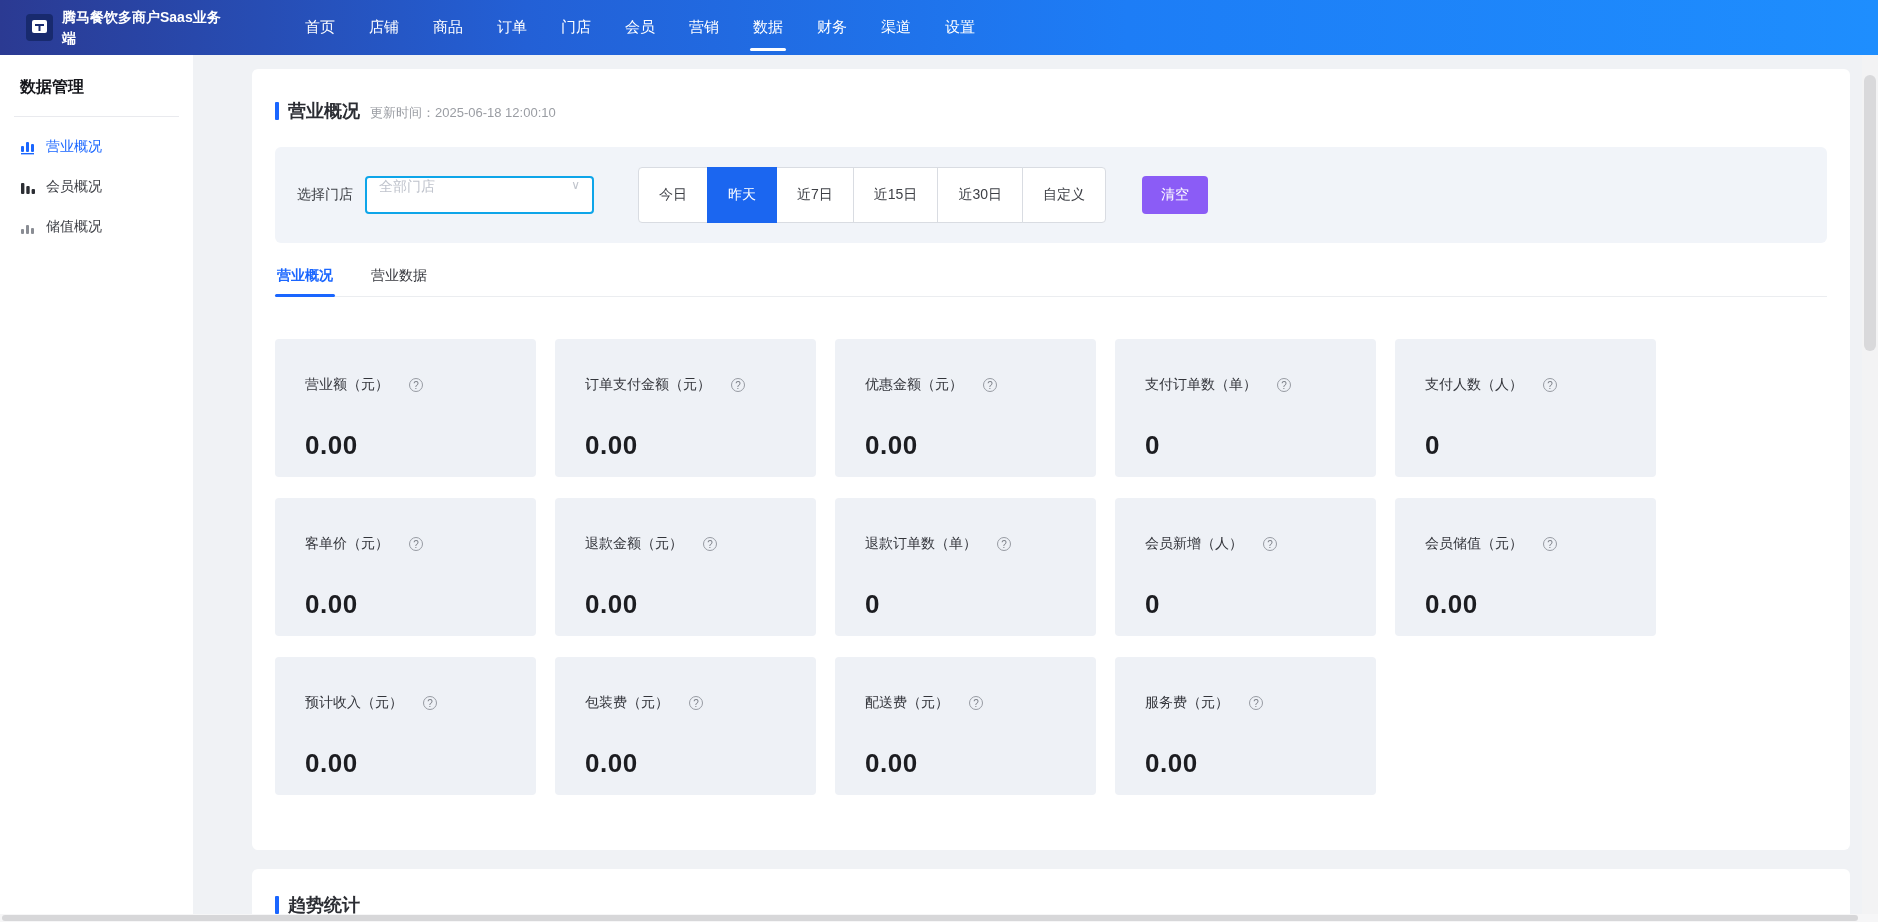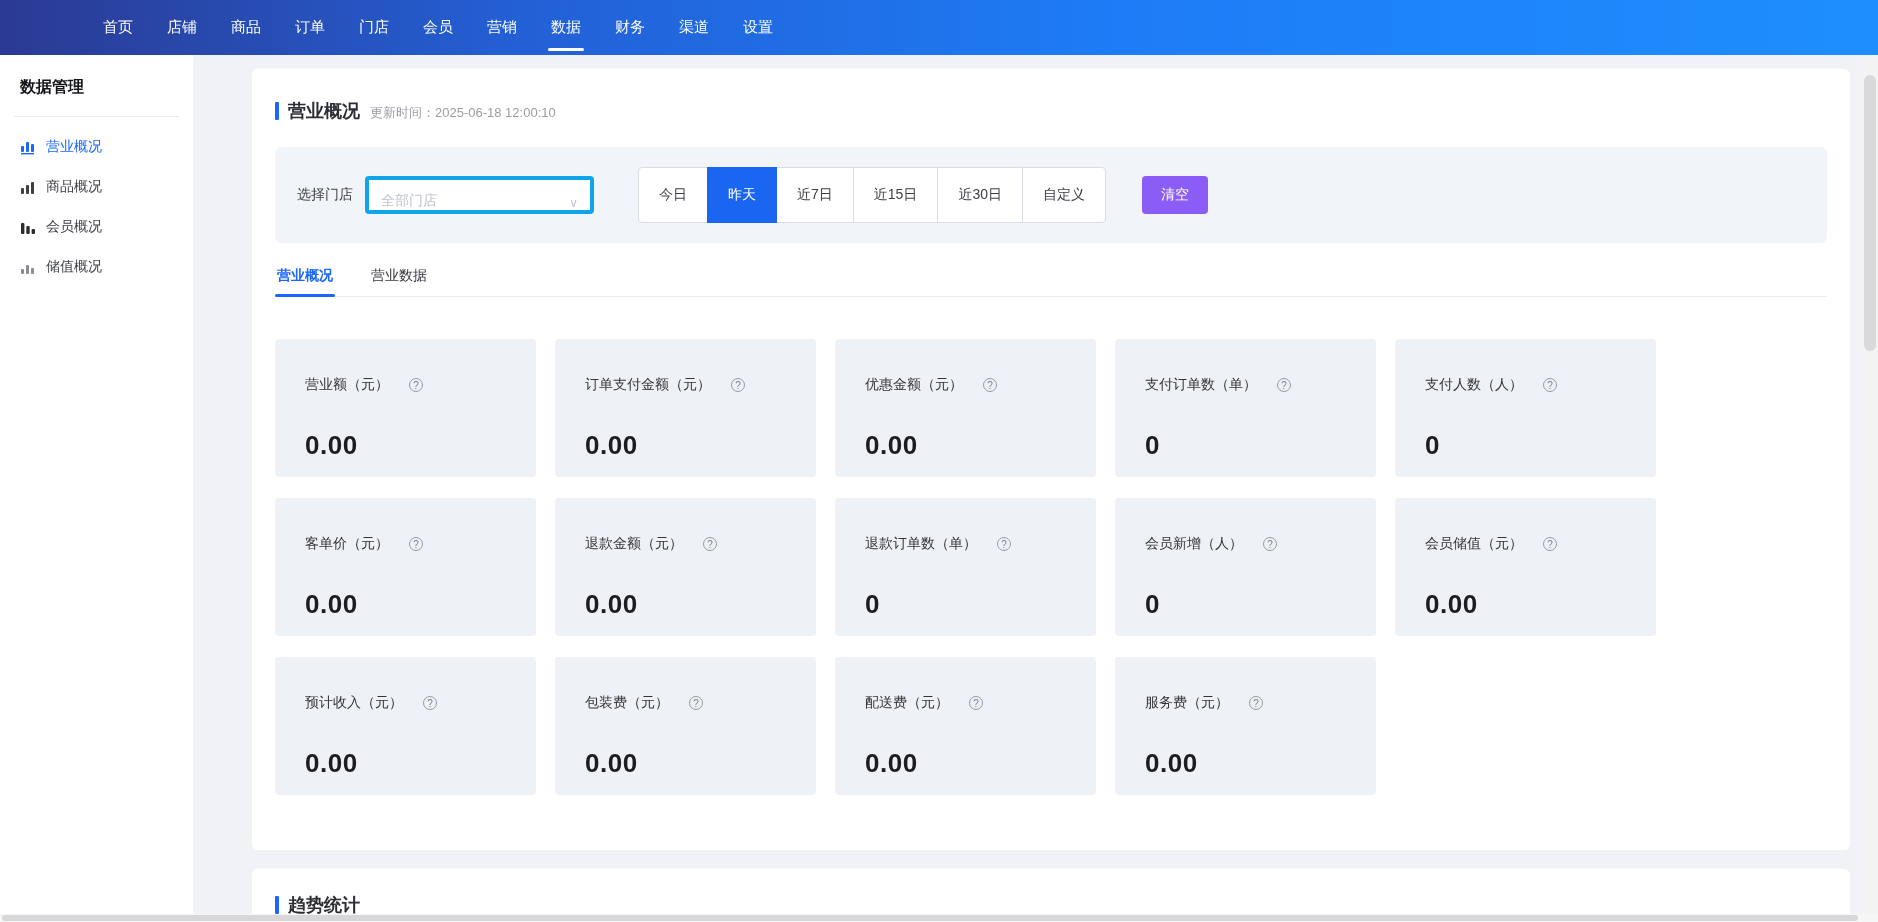--- a/index.html
+++ b/index.html
@@ -44,22 +44,22 @@
   .panel { background:#fff; border-radius:6px; }
   .panel-overview { height:781px; overflow:hidden; }
   .section-head { display:flex; align-items:center; padding:30px 0 0 23px; }
   .title-bar { width:4px; height:18px; background:#1a66ff; border-radius:1px; margin-right:9px; }
   .section-title { font-size:18px; font-weight:700; color:#2b2d33; }
   .update-text { font-size:13px; color:#9a9da3; margin-left:10px; padding-top:3px; }
 
   .filter-box { margin:24px 23px 0 23px; height:96px; background:#f1f4f9;
     border-radius:6px; display:flex; align-items:center; padding-left:22px; }
   .filter-label { font-size:14px; color:#3d3f45; margin-right:12px; white-space:nowrap; }
-  .select-box { width:229px; height:38px; background:#fff; border:4px solid #0ea5e9;
-    border-radius:4px; display:flex; align-items:flex-end; justify-content:space-between;
+  .select-box { width:229px; height:38px; background:#fff; border:2px solid #0ea5e9;
+    border-radius:4px; display:flex; align-items:flex-start; justify-content:space-between;
     padding:0 12px; cursor:pointer; }
   .select-placeholder { font-size:14px; color:#bfc3cc; }
   .select-arrow { font-size:12px; color:#c0c4cc; }
   .select-arrow::before { content:"∨"; }
   .range-group { display:flex; margin-left:44px; }
   .range-btn { height:56px; padding:0 20px; display:flex; align-items:center;
     background:#fff; border:1px solid #d9dce2; margin-left:-1px; font-size:14px;
     color:#3d3f45; cursor:pointer; white-space:nowrap; }
   .range-btn:first-child { border-radius:4px 0 0 4px; margin-left:0; }
   .range-btn:last-child { border-radius:0 4px 4px 0; }
@@ -95,20 +95,29 @@
   .h-scrollbar { position:absolute; left:0; bottom:0; width:1878px; height:8px; background:#f6f6f7; }
   .h-thumb { position:absolute; left:2px; top:1px; width:1856px; height:6px;
     background:#d7d7d9; border-radius:3px; }
 </style>
 </head>
 <body>
 
 <div class="screen">
 
   <div class="header">
+    <div class="logo-wrap">
+      <div class="logo-icon">
+        <svg width="17" height="17" viewBox="0 0 17 17">
+            <rect x="1" y="1" width="15" height="13" rx="2" fill="#ffffff"></rect>
+            <path d="M4 5 h9 v2 h-3.5 v5 h-2 v-5 H4 z" fill="#182a6e"></path>
+          </svg>
+      </div>
+      <div class="app-title">腾马餐饮多商户Saas业务端</div>
+    </div>
     <div class="nav">
       <div class="nav-item">首页</div>
       <div class="nav-item">店铺</div>
       <div class="nav-item">商品</div>
       <div class="nav-item">订单</div>
       <div class="nav-item">门店</div>
       <div class="nav-item">会员</div>
       <div class="nav-item">营销</div>
       <div class="nav-item active">数据</div>
       <div class="nav-item">财务</div>
@@ -128,30 +137,20 @@
               <rect x="6" y="3" width="3" height="10" rx="1" fill="#1a66ff"></rect>
               <rect x="11" y="5" width="3" height="8" rx="1" fill="#1a66ff"></rect>
               <rect x="1" y="14" width="13" height="1.4" fill="#1a66ff"></rect>
             </svg>
         </span>
         <span>营业概况</span>
       </div>
       <div class="side-item">
         <span class="side-icon">
           <svg width="16" height="16" viewBox="0 0 16 16">
-              <rect x="1" y="9" width="3" height="6" rx="1" fill="#3d3f45"></rect>
-              <rect x="6" y="6" width="3" height="9" rx="1" fill="#3d3f45"></rect>
-              <rect x="11" y="3" width="3" height="12" rx="1" fill="#3d3f45"></rect>
-            </svg>
-        </span>
-        <span>商品概况</span>
-      </div>
-      <div class="side-item">
-        <span class="side-icon">
-          <svg width="16" height="16" viewBox="0 0 16 16">
               <rect x="1" y="4" width="3.4" height="11" rx="1" fill="#2b2d33"></rect>
               <rect x="6.3" y="7" width="3.4" height="8" rx="1" fill="#2b2d33"></rect>
               <rect x="11.6" y="10" width="3.4" height="5" rx="1" fill="#2b2d33"></rect>
             </svg>
         </span>
         <span>会员概况</span>
       </div>
       <div class="side-item">
         <span class="side-icon">
           <svg width="16" height="16" viewBox="0 0 16 16">

